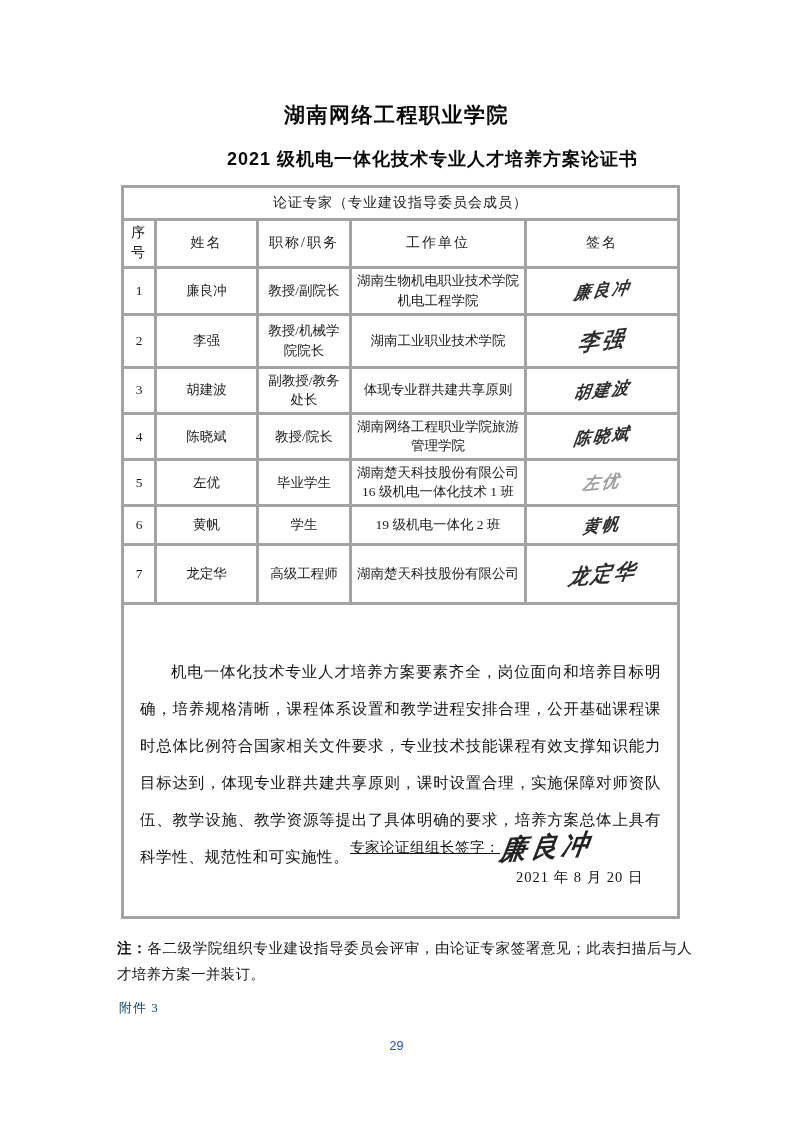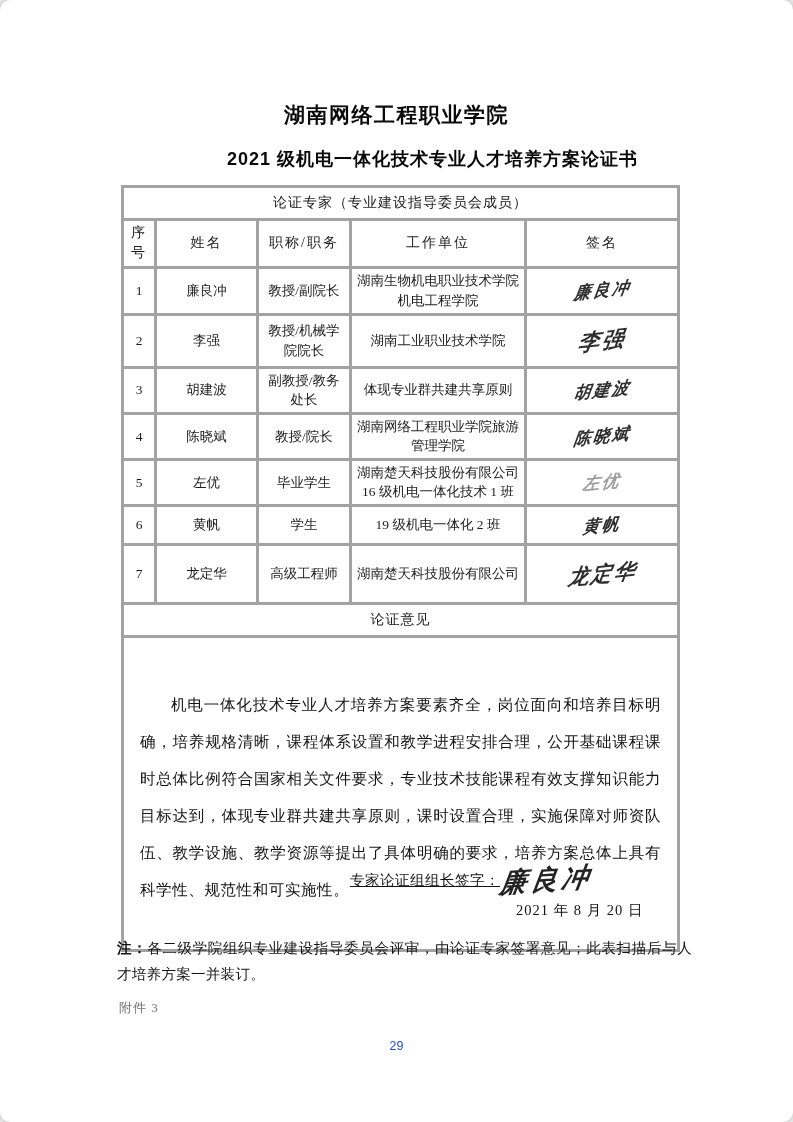--- a/index.html
+++ b/index.html
@@ -1,21 +1,20 @@
 <!DOCTYPE html>
 <html><head>
 <meta charset="utf-8">
 <style>
   html,body{margin:0;padding:0;background:#e8e8e8;}
   .page{
     position:relative;width:793px;height:1122px;background:#ffffff;
     margin:0 auto;overflow:hidden;
     font-family:"Liberation Serif", serif;color:#111;
     box-shadow:0 0 4px rgba(0,0,0,.2);
-    border-radius:10px;
   }
   .doc-title{
     position:absolute;top:101px;left:0;width:100%;text-align:center;
     font-family:"Liberation Sans", sans-serif;font-weight:bold;
     font-size:21px;letter-spacing:1.5px;margin:0;color:#0a0a0a;
   }
   .doc-subtitle{
     position:absolute;top:147px;left:0;width:100%;text-align:center;
     font-family:"Liberation Sans", sans-serif;font-weight:bold;
     font-size:18px;letter-spacing:1px;margin:0;color:#0a0a0a;padding-left:36px;
@@ -65,21 +64,21 @@
     font-size:14.5px;letter-spacing:1px;color:#141414;white-space:nowrap;
   }
   .note{
     position:absolute;top:935px;left:117px;width:575px;
     font-size:14.5px;line-height:26px;letter-spacing:0.3px;
     margin:0;color:#141414;text-align:justify;
   }
   .note .note-label{font-weight:bold;}
   .attachment{
     position:absolute;top:999px;left:119px;margin:0;
-    font-size:13px;color:#737373;letter-spacing:1px;
+    font-size:13px;color:#0c4a6e;letter-spacing:1px;
   }
   .page-number{
     position:absolute;top:1039px;left:0;width:100%;text-align:center;
     font-family:"Liberation Sans", sans-serif;font-size:12.5px;color:#1d4ed8;
   }
 </style>
 </head>
 <body>
 
 <div class="page">
@@ -150,23 +149,20 @@
         <td><span class="sig">黄帆</span></td>
       </tr>
       <tr style="height:59px">
         <td>7</td>
         <td>龙定华</td>
         <td>高级工程师</td>
         <td>湖南楚天科技股份有限公司</td>
         <td><span class="sig" style="font-size:21px">龙定华</span></td>
       </tr>
 
-      <tr class="opinion-header" style="height:33px">
-        <td colspan="5">论证意见</td>
-      </tr>
       <tr style="height:314px">
         <td colspan="5" class="opinion-cell">
           <p class="opinion-text">机电一体化技术专业人才培养方案要素齐全，岗位面向和培养目标明确，培养规格清晰，课程体系设置和教学进程安排合理，公开基础课程课时总体比例符合国家相关文件要求，专业技术技能课程有效支撑知识能力目标达到，体现专业群共建共享原则，课时设置合理，实施保障对师资队伍、教学设施、教学资源等提出了具体明确的要求，培养方案总体上具有科学性、规范性和可实施性。</p>
           <div class="leader-sign-row">
             <span class="leader-sign-label">专家论证组组长签字：</span><span class="sig leader-sig">廉良冲</span>
           </div>
           <div class="opinion-date">2021 年 8 月  20 日</div>
         </td>
       </tr>
     </tbody>

